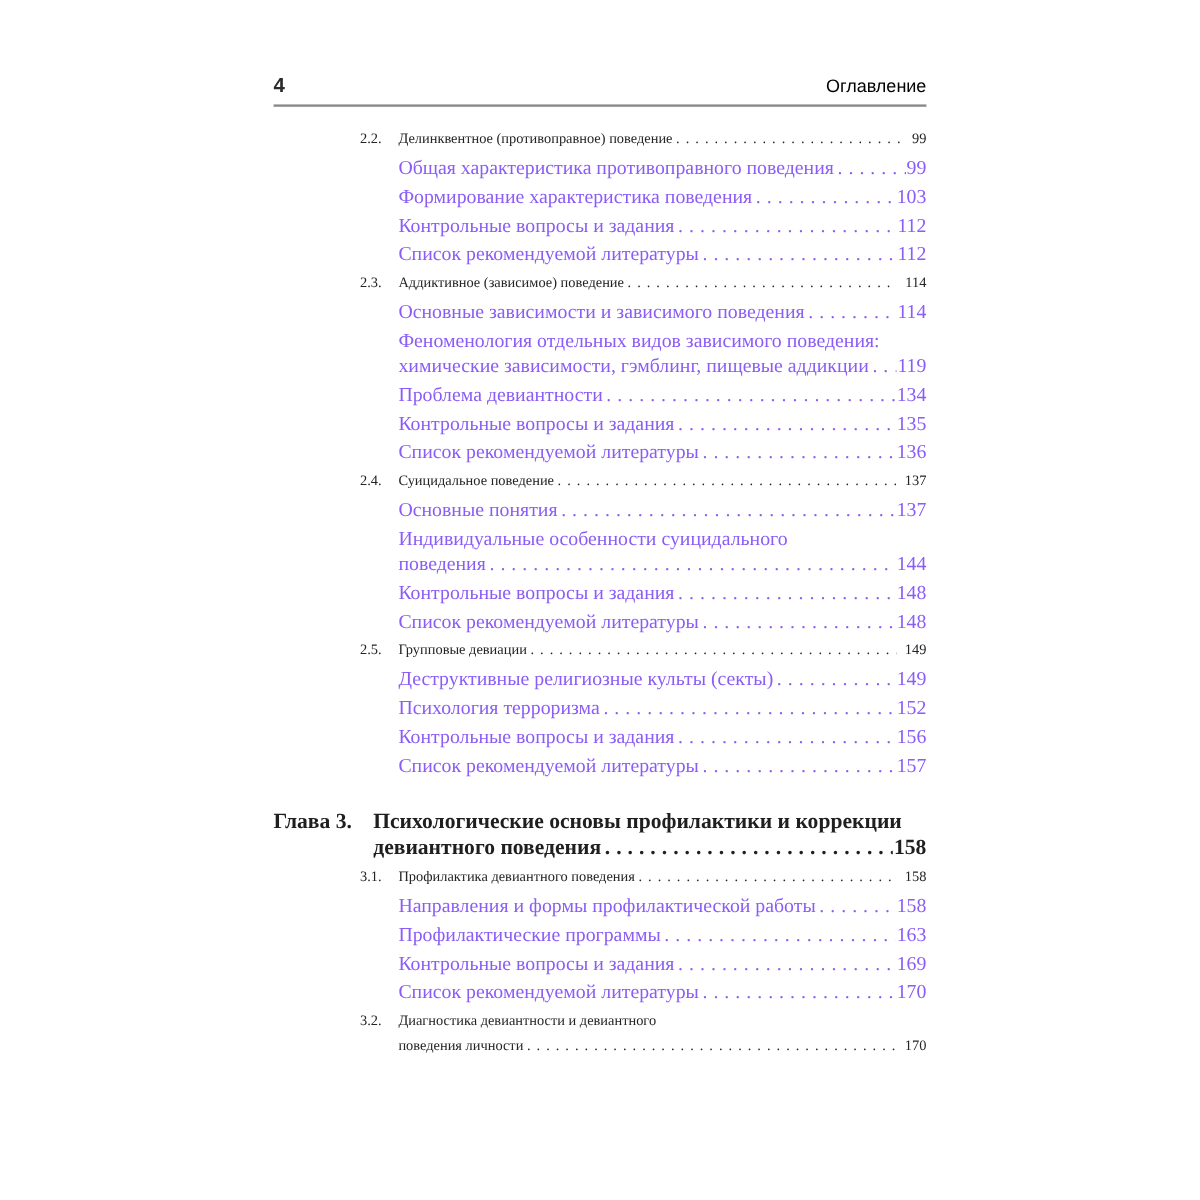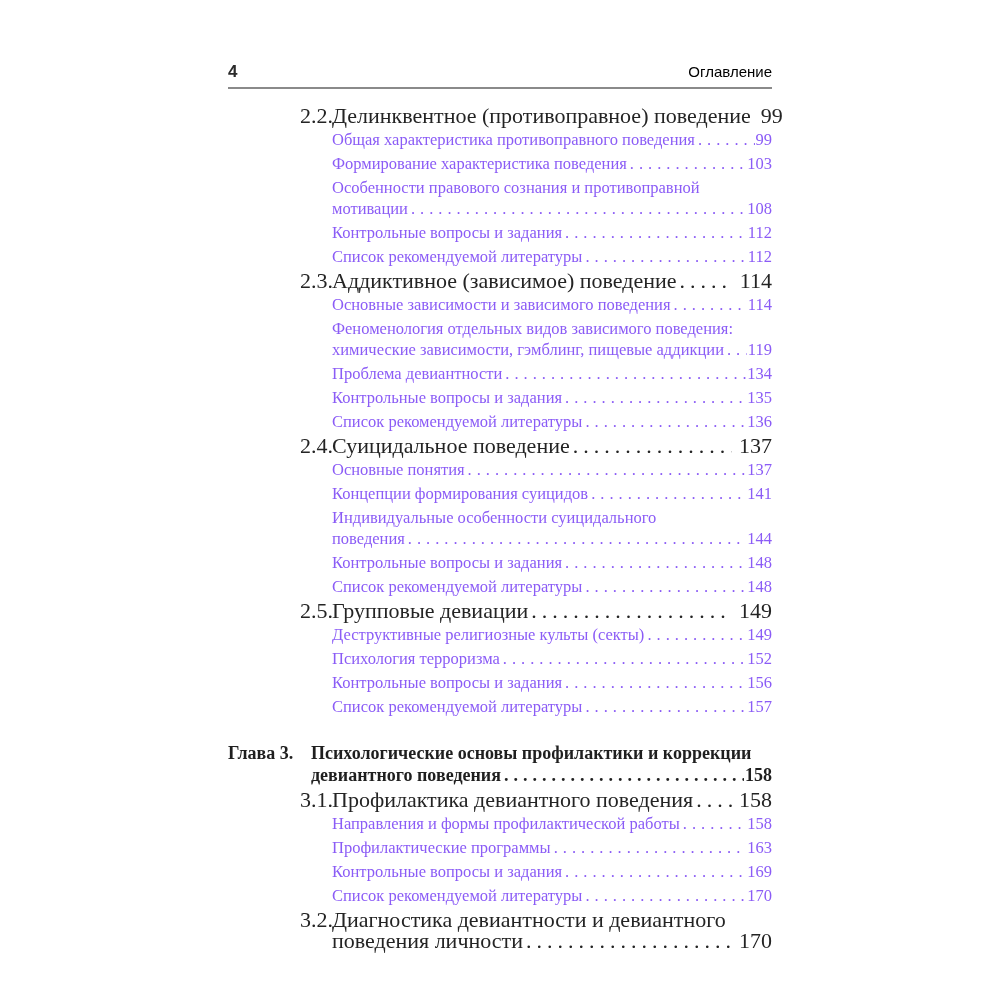--- a/index.html
+++ b/index.html
@@ -55,21 +55,21 @@
   .sub {
     margin-left: 104px;
     font-size: 16.5px;
     line-height: 21px;
     color: #8b5cf6;
   }
   .sub .pg { padding-left: 1px; }
 
   .section {
     margin-left: 72px;
-    font-size: 22px;
+    font-size: 12px;
     line-height: 21px;
     color: #242424;
   }
   .section .num { width: 32px; }
   .section .pg { padding-left: 7px; }
 
   .chapter {
     margin-left: 0;
     margin-top: 25px;
     font-weight: bold;
@@ -121,32 +121,20 @@
         <span class="txt">Формирование характеристика поведения</span>
         <span class="leader"></span>
         <span class="pg">103</span>
       </div>
     </div>
   </div>
       <div class="entry sub">
 
     <div class="body">
 
-      <div class="pre-line">Особенности правового сознания и противоправной</div>
-          <div class="last-line">
-        <span class="txt">мотивации</span>
-        <span class="leader"></span>
-        <span class="pg">108</span>
-      </div>
-    </div>
-  </div>
-      <div class="entry sub">
-
-    <div class="body">
-
       <div class="last-line">
         <span class="txt">Контрольные вопросы и задания</span>
         <span class="leader"></span>
         <span class="pg">112</span>
       </div>
     </div>
   </div>
       <div class="entry sub">
 
     <div class="body">
@@ -244,31 +232,20 @@
         <span class="txt">Основные понятия</span>
         <span class="leader"></span>
         <span class="pg">137</span>
       </div>
     </div>
   </div>
       <div class="entry sub">
 
     <div class="body">
 
-      <div class="last-line">
-        <span class="txt">Концепции формирования суицидов</span>
-        <span class="leader"></span>
-        <span class="pg">141</span>
-      </div>
-    </div>
-  </div>
-      <div class="entry sub">
-
-    <div class="body">
-
       <div class="pre-line">Индивидуальные особенности суицидального</div>
           <div class="last-line">
         <span class="txt">поведения</span>
         <span class="leader"></span>
         <span class="pg">144</span>
       </div>
     </div>
   </div>
       <div class="entry sub">
 

